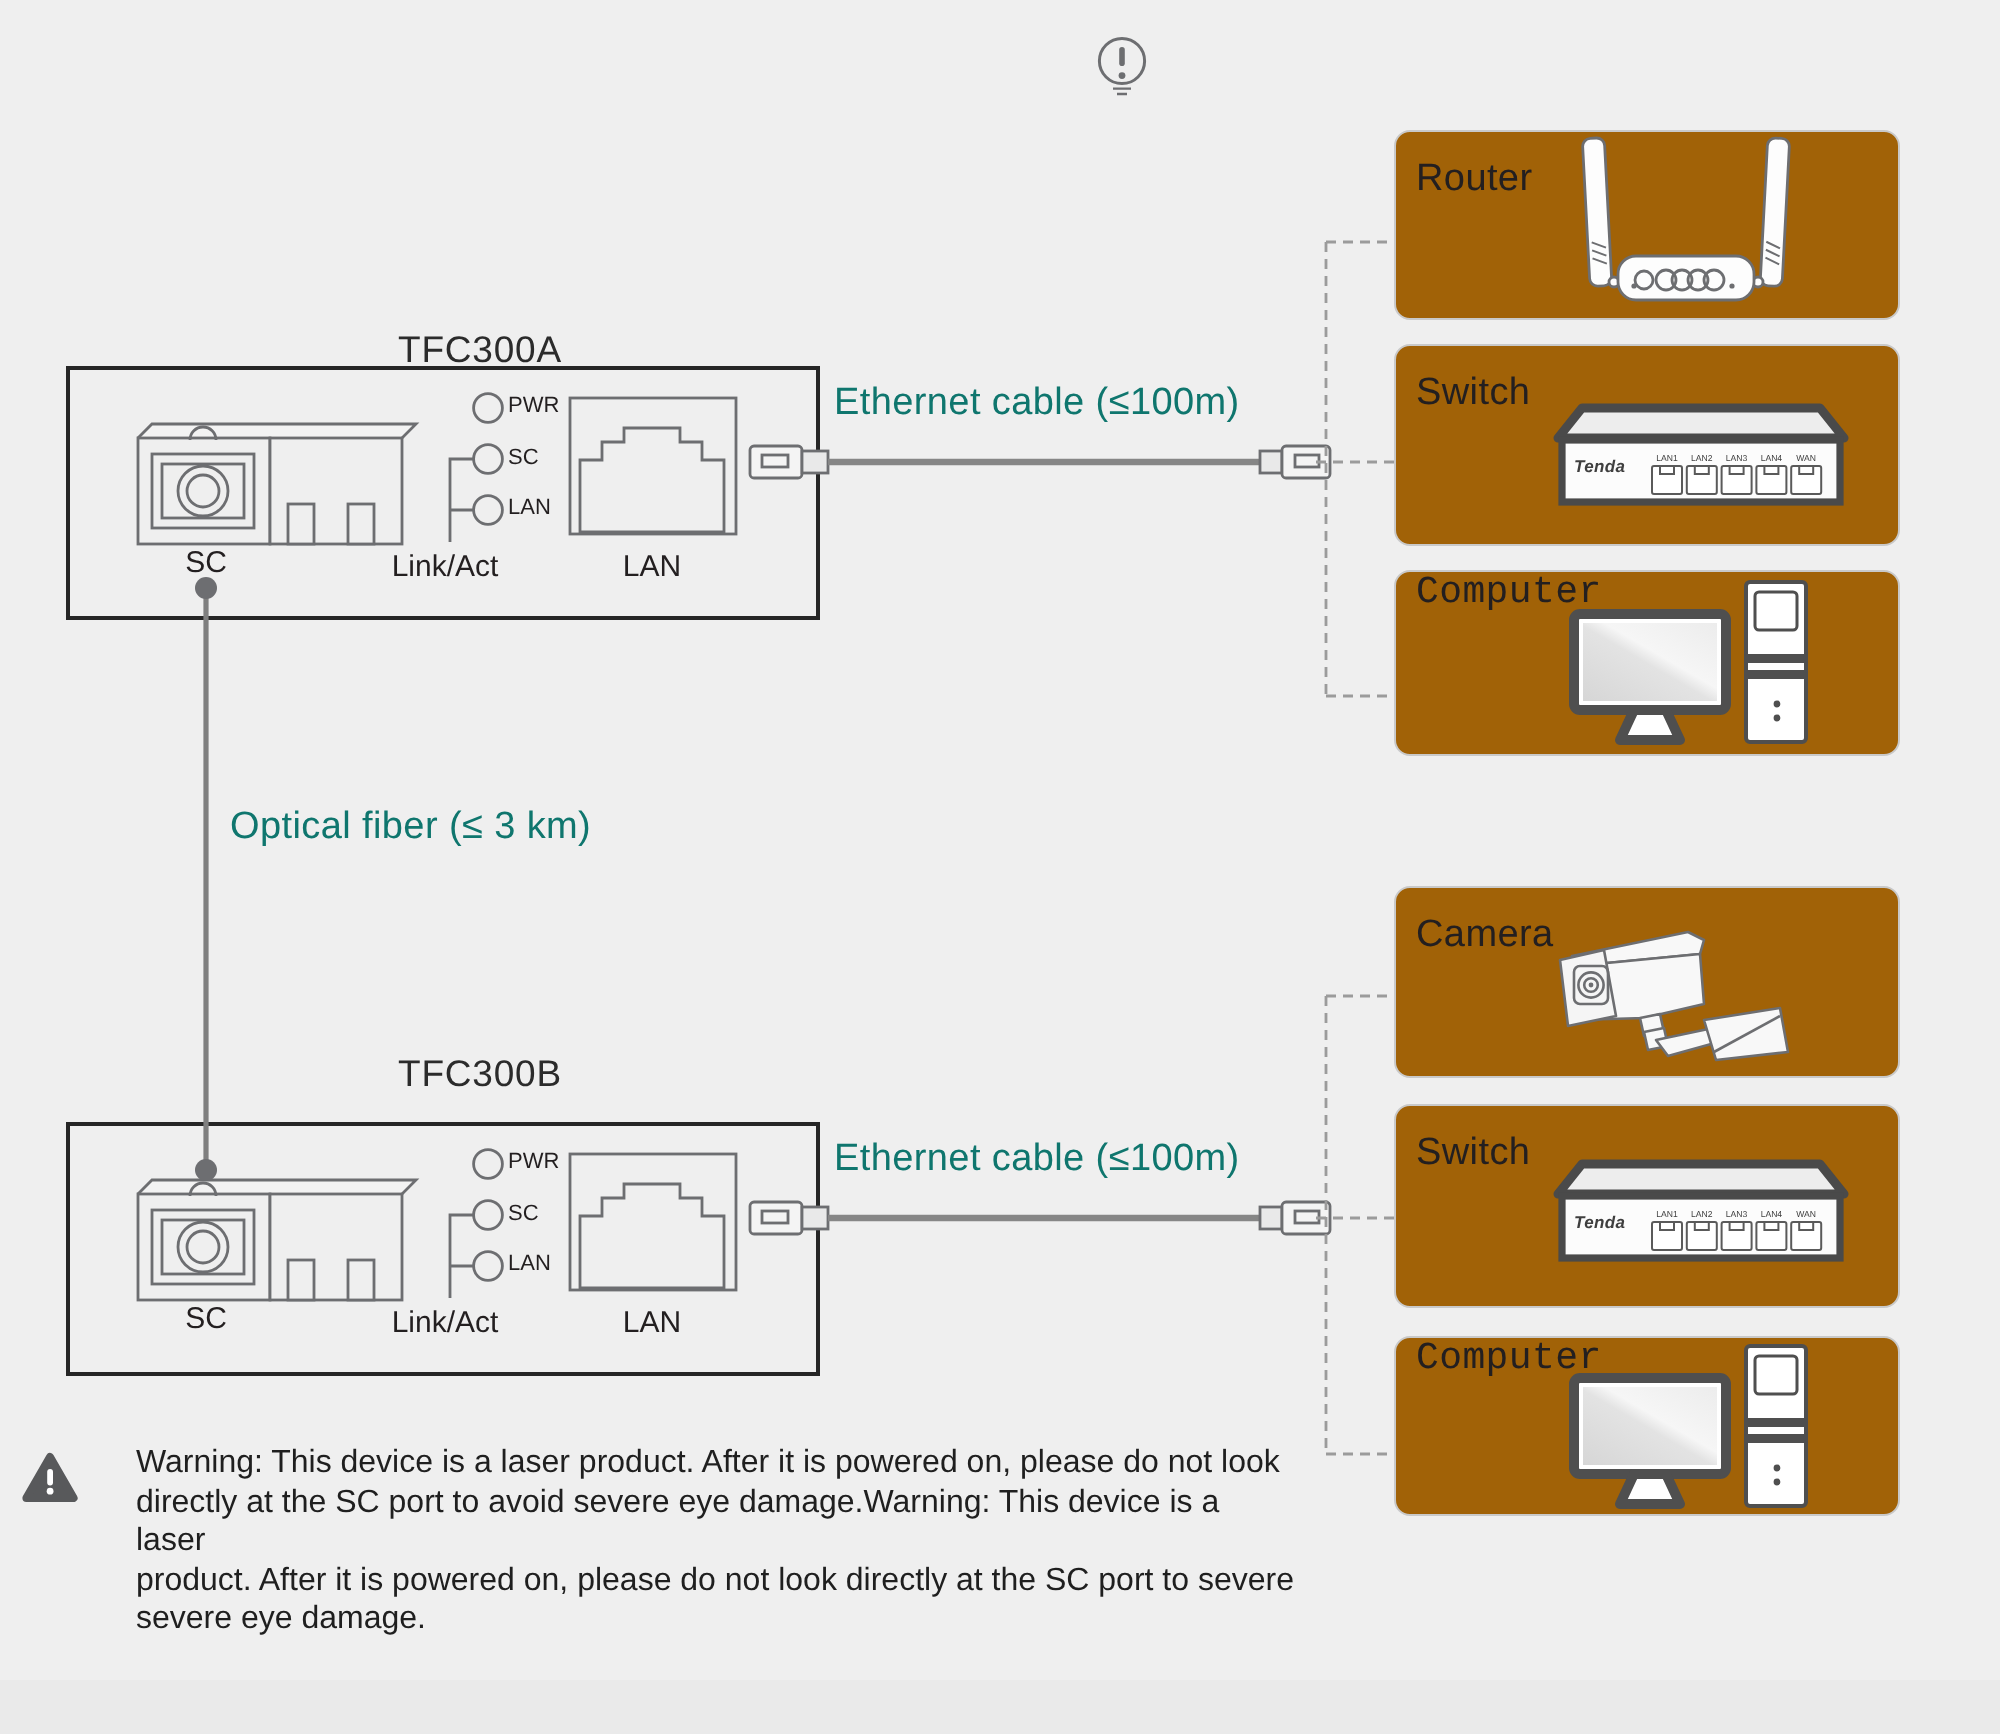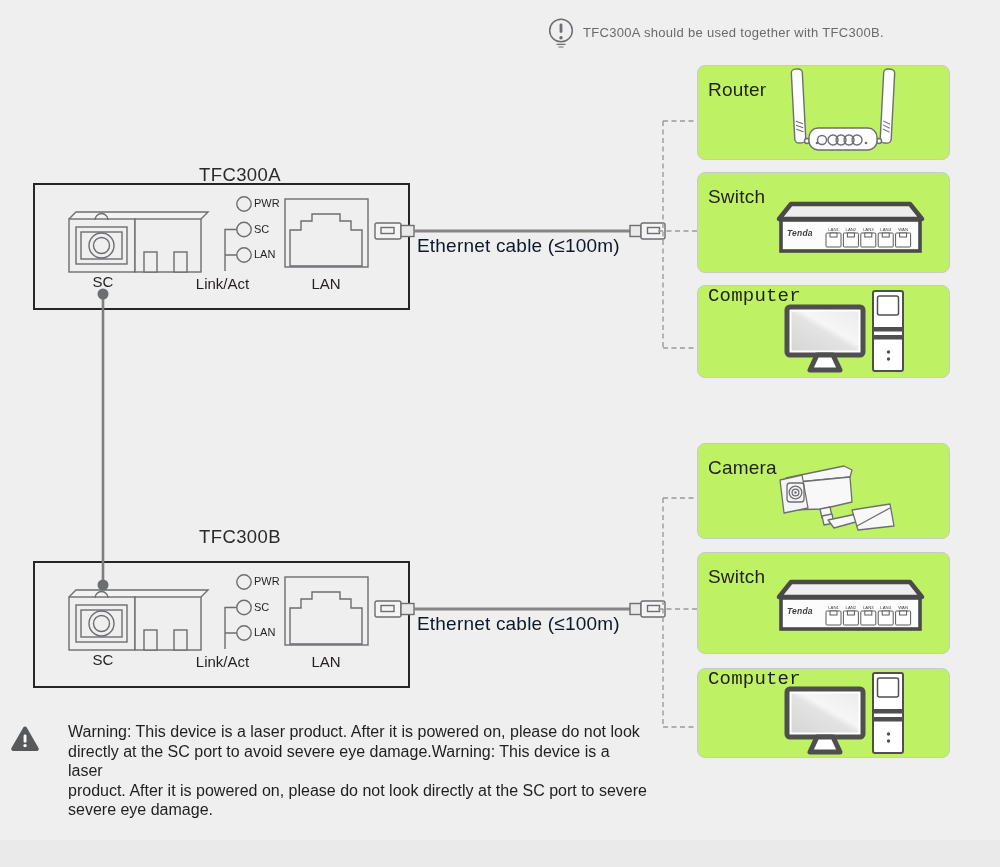--- a/index.html
+++ b/index.html
@@ -13,23 +13,23 @@
   .footer-band{left:0;top:840px;width:1000px;height:27px;background:#eaeaea;}
   
   .device-box{left:33px;width:373px;height:123px;border:2px solid #262626;background:transparent;}
   .device-box.a{top:183px;} .device-box.b{top:561px;}
   .device-title{font-size:18.5px;letter-spacing:.4px;color:#2b2b2b;}
   .title-a{left:199px;top:164px;} .title-b{left:199px;top:526px;}
   
   .port-label{font-size:15px;text-align:center;color:#231f20;}
   .led-label{font-size:11px;color:#231f20;}
   
-  .link-label{font-size:19px;color:#0f172a;letter-spacing:.2px;margin-top:44px;}
-  
-  .panel{left:697px;width:253px;background:#bef264;border:1px solid #c9c9c9;border-radius:8px;box-sizing:border-box;}
+  .link-label{font-size:19px;color:#0f766e;letter-spacing:.2px;}
+  
+  .panel{left:697px;width:253px;background:#a16207;border:1px solid #c9c9c9;border-radius:8px;box-sizing:border-box;}
   .panel-label{position:absolute;left:10px;font-size:19px;color:#231f20;letter-spacing:.2px;}
   .p-router{top:65px;height:95px;} .p-switch1{top:172px;height:101px;}
   .p-computer1{top:285px;height:93px;} .p-camera{top:443px;height:96px;}
   .p-switch2{top:552px;height:102px;} .p-computer2{top:668px;height:90px;}
   .lab-mid{top:13px;} .lab-top{top:-1px;font-family:Liberation Mono, monospace;}
   
   .note-text{left:583px;top:25px;font-size:13px;color:#6a6a6a;letter-spacing:.3px;}
   
   .warning-text{left:68px;top:722px;width:580px;font-size:16px;line-height:19.6px;color:#1f1f1f;}
   svg.art{position:absolute;left:0;top:0;pointer-events:none;}
@@ -209,41 +209,41 @@
       <path d="M79,62 L112,44" fill="none"></path>
     </g>
 
     <g>
       <path d="M25,728.5 L36.8,749 H13.2 Z" fill="#58595b" stroke="#58595b" stroke-width="4" stroke-linejoin="round"></path>
       <rect x="23.6" y="734.5" width="2.9" height="8.2" rx="1.45" fill="#ffffff"></rect>
       <circle cx="25.05" cy="745.6" r="1.7" fill="#ffffff"></circle>
     </g>
   </svg>
 
-  <div class="abs note-text">TFC300A should be used together with TFC300B.</div>
 
   <div class="abs device-title title-a">TFC300A</div>
   <div class="abs device-title title-b">TFC300B</div>
 
   <div class="abs led-label" style="left:254px;top:197px;">PWR</div>
   <div class="abs led-label" style="left:254px;top:223px;">SC</div>
   <div class="abs led-label" style="left:254px;top:248px;">LAN</div>
   <div class="abs port-label" style="left:70px;width:66px;top:273px;">SC</div>
   <div class="abs port-label" style="left:180px;width:85px;top:275px;">Link/Act</div>
   <div class="abs port-label" style="left:295px;width:62px;top:275px;">LAN</div>
 
   <div class="abs led-label" style="left:254px;top:575px;">PWR</div>
   <div class="abs led-label" style="left:254px;top:601px;">SC</div>
   <div class="abs led-label" style="left:254px;top:626px;">LAN</div>
   <div class="abs port-label" style="left:70px;width:66px;top:651px;">SC</div>
   <div class="abs port-label" style="left:180px;width:85px;top:653px;">Link/Act</div>
   <div class="abs port-label" style="left:295px;width:62px;top:653px;">LAN</div>
 
   <div class="abs link-label" style="left:417px;top:191px;">Ethernet cable (≤100m)</div>
   <div class="abs link-label" style="left:417px;top:569px;">Ethernet cable (≤100m)</div>
+  <div class="abs link-label" style="left:115px;top:403px;">Optical fiber (≤ 3 km)</div>
 
   <div class="abs warning-text">
     <div>Warning: This device is a laser product. After it is powered on, please do not look</div>
     <div>directly at the SC port to avoid severe eye damage.Warning: This device is a laser</div>
     <div>product. After it is powered on, please do not look directly at the SC port to severe</div>
     <div>severe eye damage.</div>
   </div>
 
 </div>
 

